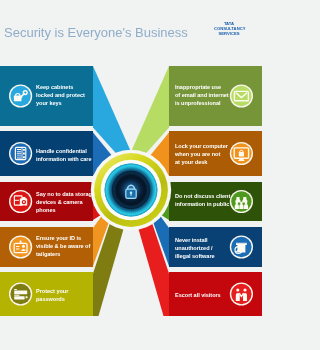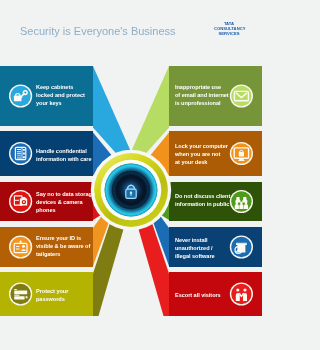--- a/index.html
+++ b/index.html
@@ -1,18 +1,18 @@
 <!DOCTYPE html>
 <html><head>
 <meta charset="utf-8">
 <style>
   html,body{margin:0;padding:0;}
   body{width:262px;height:350px;background:#f1f2f2;font-family:"Liberation Sans",sans-serif;overflow:hidden;}
   #stage{position:relative;width:262px;height:350px;}
-  .title{position:absolute;left:20px;top:25px;font-size:11px;color:#8fadc8;white-space:nowrap;}
+  .title{position:absolute;left:4px;top:25px;font-size:13px;color:#8fadc8;white-space:nowrap;}
   .logo{position:absolute;left:214px;top:22px;width:30px;text-align:center;color:#1b5fae;font-size:4.2px;font-weight:bold;line-height:4.9px;}
   svg.art{position:absolute;left:0;top:0;width:262px;height:350px;}
   .bartext{position:absolute;font-size:5.6px;font-weight:bold;color:#fff;line-height:8px;letter-spacing:-0.05px;white-space:nowrap;}
   .bartext.l{left:36px;}
   .bartext.r{left:175px;}
 </style>
 </head>
 <body>
 
 <div id="stage">

